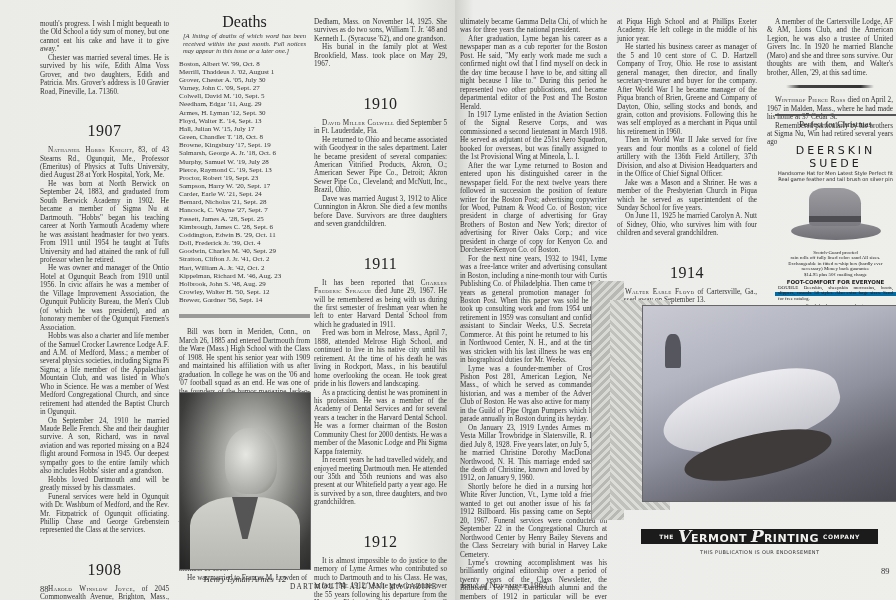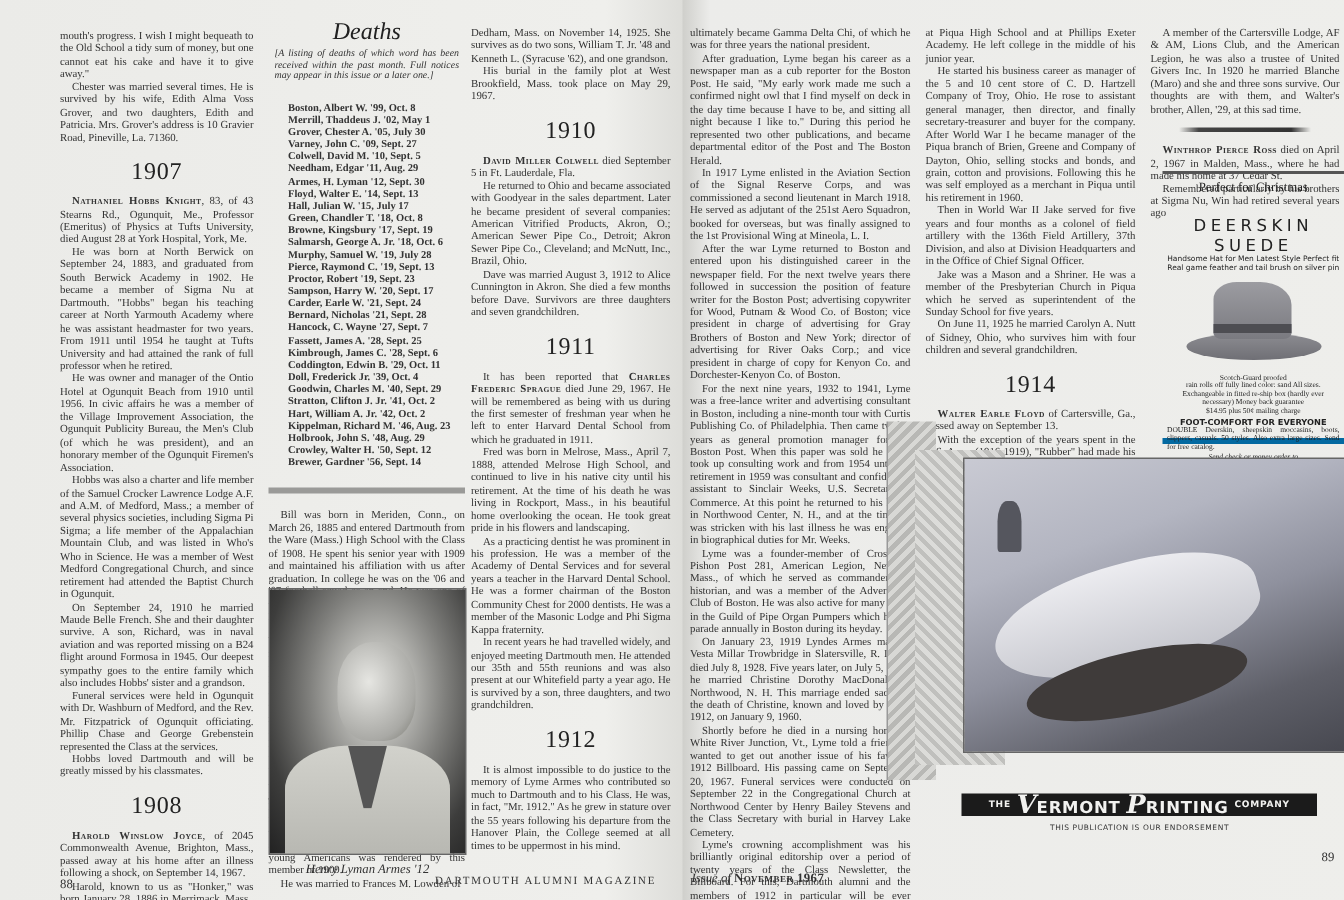--- a/index.html
+++ b/index.html
@@ -5,25 +5,25 @@
   html, body { margin:0; padding:0; }
   body { width:896px; height:600px; background:#d9d9d6; overflow:hidden; position:relative;
          font-family:"Liberation Serif", "DejaVu Serif", serif; color:#2a2a2a; }
   .spread { position:absolute; left:0; top:0; width:896px; height:600px; }
   .page { position:absolute; top:0; height:600px; background:#eeeeeb; overflow:hidden;padding-left:20px; }
   .page.left { left:0; width:455px; background:linear-gradient(to right,#ebebe8 0%,#efefec 85%,#d6d6d2 100%); }
   .page.right { left:455px; width:441px; background:linear-gradient(to right,#cfcfcb 0%,#ececea 4%,#eeeeeb 100%); }
   .col { position:absolute; font-size:7.2px; line-height:8.45px; text-align:justify; color:#333; }
   .col p { margin:0; text-indent:8px; }
   .col p.noind { text-indent:0; }
-  .sc { font-variant:small-caps; letter-spacing:0.3px;font-weight:bold; }
-  .year { text-align:center; font-size:16px; line-height:18px; margin:10px 0 6px 0; color:#222; letter-spacing:0.5px; }
-  .deaths-title { text-align:center; font-size:16px; margin:0 0 6px 0; color:#222;font-style:italic; }
+  .sc { font-variant:small-caps; letter-spacing:0.3px; }
+  .year { text-align:center; font-size:16px; line-height:18px; margin:26px 0 6px 0; color:#222; letter-spacing:0.5px; }
+  .deaths-title { text-align:center; font-size:16px; margin:0 0 6px 0; color:#222; }
   .deaths-note { font-style:italic; font-size:6.6px; line-height:7.4px; padding:0 4px; margin-bottom:5px; text-align:justify; }
-  .deaths-list { list-style:none; margin:13px; padding:0; font-size:7px; line-height:8.15px;font-weight:bold; }
+  .deaths-list { list-style:none; margin:0; padding:0; font-size:7px; line-height:8.15px; }
   .deaths-list li { white-space:nowrap; }
   .rule-dark { height:3px; background:linear-gradient(to right,transparent,#444 15%,#333 85%,transparent); margin:8px auto; width:70%; }
   .rule-gray { height:4px; background:#9a9a98; margin:10px 0; }
   .photo { position:absolute; left:179px; top:392px; width:130px; height:176px;
            background:radial-gradient(ellipse at 55% 38%,#d8d8d4 0%,#b6b6b2 22%,#7f7f7c 45%,#3d3d3c 75%,#222 100%);
            border:1px solid #666; }
   .photo .face { position:absolute; left:45px; top:35px; width:52px; height:66px; border-radius:45% 45% 40% 40%;
                  background:radial-gradient(ellipse at 40% 40%,#e6e6e2,#a9a9a5 70%,#77776f); }
   .photo .shirt { position:absolute; left:10px; bottom:0; width:110px; height:72px; border-radius:40% 40% 0 0;
                   background:linear-gradient(#d2d2cc,#b8b8b2); }
@@ -75,35 +75,35 @@
     <div class="col" style="left:40px; top:20px; width:129px;">
       <p class="noind">mouth's progress. I wish I might bequeath to the Old School a tidy sum of money, but one cannot eat his cake and have it to give away."</p>
       <p>Chester was married several times. He is survived by his wife, Edith Alma Voss Grover, and two daughters, Edith and Patricia. Mrs. Grover's address is 10 Gravier Road, Pineville, La. 71360.</p>
 
       <div class="year">1907</div>
       <p><span class="sc">Nathaniel Hobbs Knight</span><span>, 83, of 43 Stearns Rd., Ogunquit, Me., Professor (Emeritus) of Physics at Tufts University, died August 28 at York Hospital, York, Me.</span></p>
       <p>He was born at North Berwick on September 24, 1883, and graduated from South Berwick Academy in 1902. He became a member of Sigma Nu at Dartmouth. "Hobbs" began his teaching career at North Yarmouth Academy where he was assistant headmaster for two years. From 1911 until 1954 he taught at Tufts University and had attained the rank of full professor when he retired.</p>
       <p>He was owner and manager of the Ontio Hotel at Ogunquit Beach from 1910 until 1956. In civic affairs he was a member of the Village Improvement Association, the Ogunquit Publicity Bureau, the Men's Club (of which he was president), and an honorary member of the Ogunquit Firemen's Association.</p>
       <p>Hobbs was also a charter and life member of the Samuel Crocker Lawrence Lodge A.F. and A.M. of Medford, Mass.; a member of several physics societies, including Sigma Pi Sigma; a life member of the Appalachian Mountain Club, and was listed in Who's Who in Science. He was a member of West Medford Congregational Church, and since retirement had attended the Baptist Church in Ogunquit.</p>
       <p>On September 24, 1910 he married Maude Belle French. She and their daughter survive. A son, Richard, was in naval aviation and was reported missing on a B24 flight around Formosa in 1945. Our deepest sympathy goes to the entire family which also includes Hobbs' sister and a grandson.</p>
+      <p>Hobbs loved Dartmouth and will be greatly missed by his classmates.</p>
       <p>Funeral services were held in Ogunquit with Dr. Washburn of Medford, and the Rev. Mr. Fitzpatrick of Ogunquit officiating. Phillip Chase and George Grebenstein represented the Class at the services.</p>
-      <p>Hobbs loved Dartmouth and will be greatly missed by his classmates.</p>
 
       <div class="year">1908</div>
       <p><span class="sc">Harold Winslow Joyce</span><span>, of 2045 Commonwealth Avenue, Brighton, Mass., passed away at his home after an illness following a shock, on September 14, 1967.</span></p>
       <p>Harold, known to us as "Honker," was born January 28, 1886 in Merrimack, Mass., where his father was a teacher. The family a year later moved to Dedham, Mass., where Harold prepared for Dartmouth at Dedham High School.</p>
 
     </div>
 
     <div class="col" style="left:179px; top:18px; width:131px;">
       <div class="deaths-title">Deaths</div>
       <div class="deaths-note">[A listing of deaths of which word has been received within the past month. Full notices may appear in this issue or a later one.]</div>
       <ul class="deaths-list">
         <li>Boston, Albert W. '99, Oct. 8</li>
-        <li>Merrill, Thaddeus J. '02, May 1</li>
+        <li>Merrill, Thaddeus J. '02, August 1</li>
         <li>Grover, Chester A. '05, July 30</li>
         <li>Varney, John C. '09, Sept. 27</li>
         <li>Colwell, David M. '10, Sept. 5</li>
         <li>Needham, Edgar '11, Aug. 29</li>
         <li>Armes, H. Lyman '12, Sept. 30</li>
         <li>Floyd, Walter E. '14, Sept. 13</li>
         <li>Hall, Julian W. '15, July 17</li>
         <li>Green, Chandler T. '18, Oct. 8</li>
         <li>Browne, Kingsbury '17, Sept. 19</li>
         <li>Salmarsh, George A. Jr. '18, Oct. 6</li>

